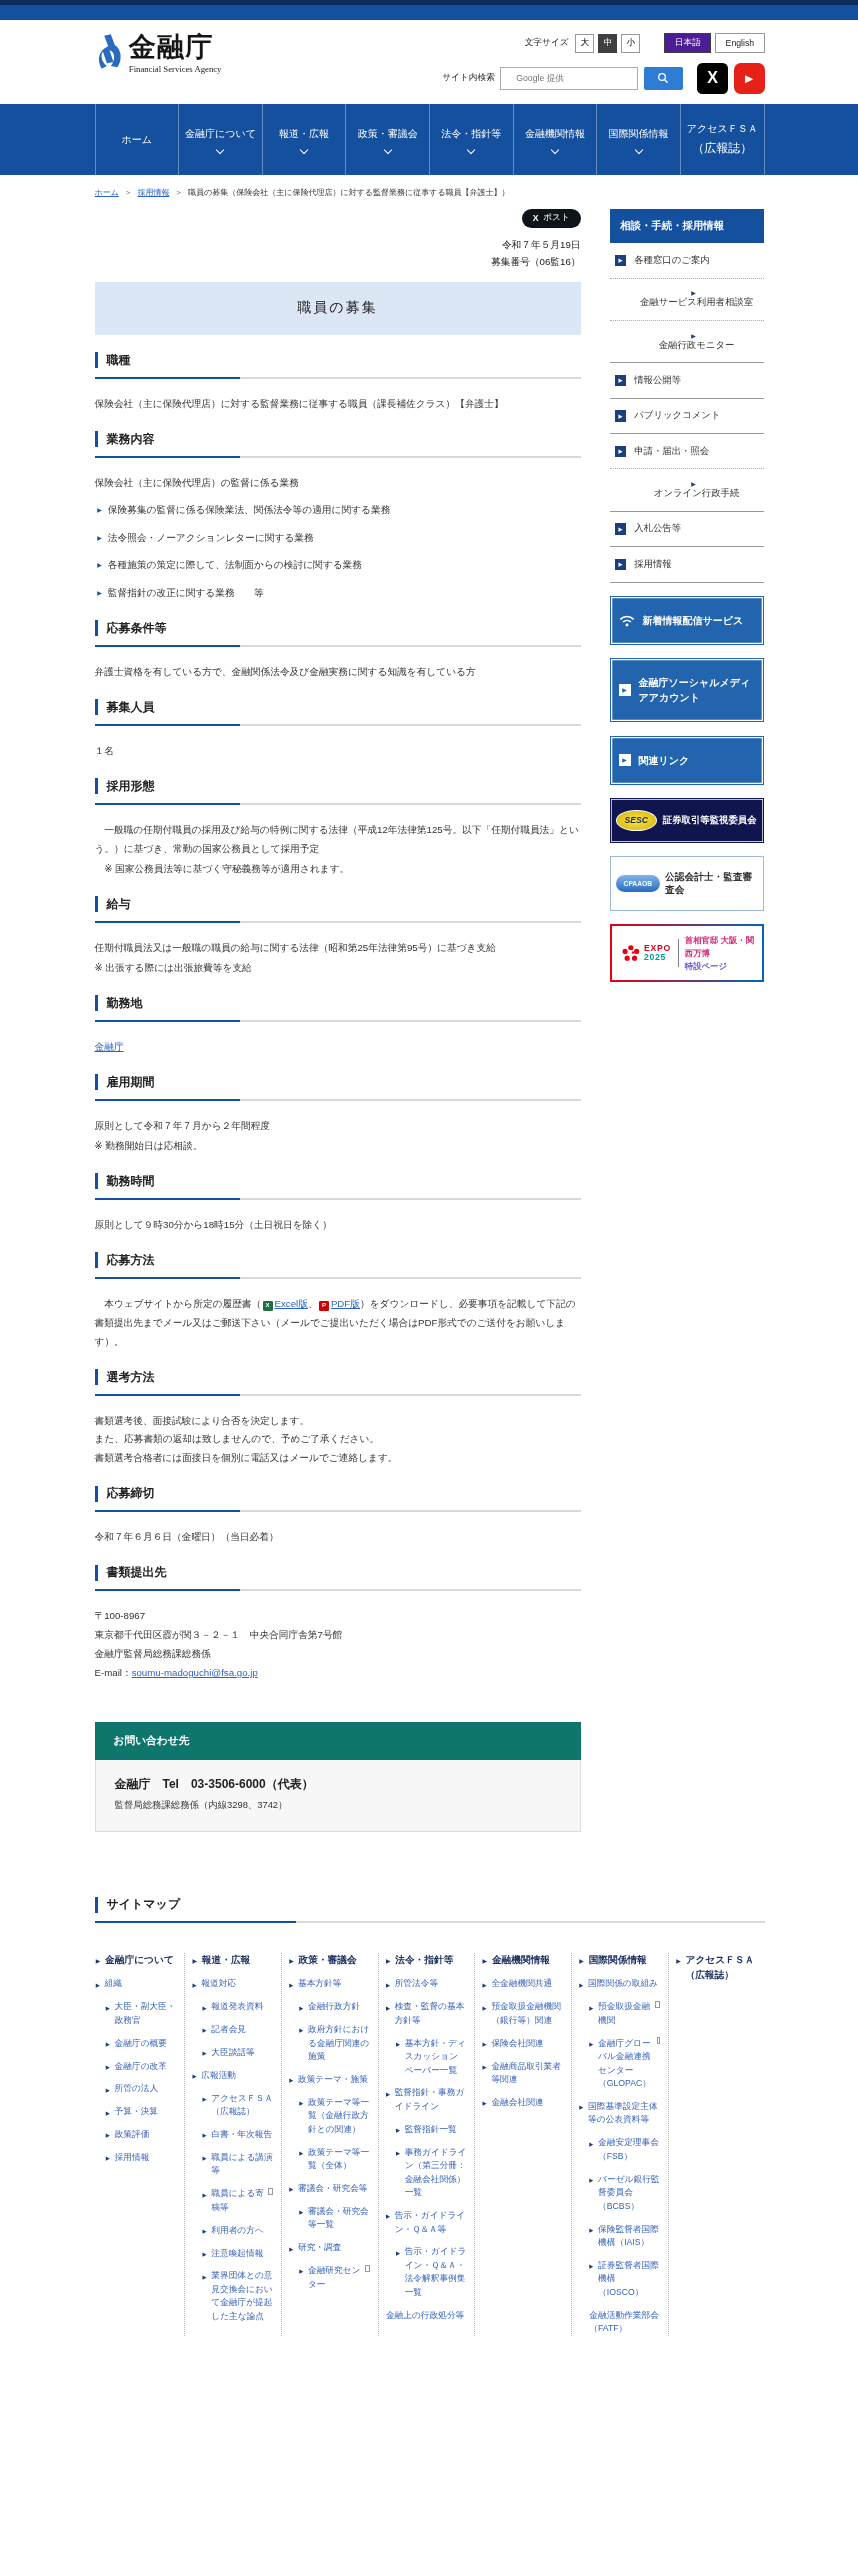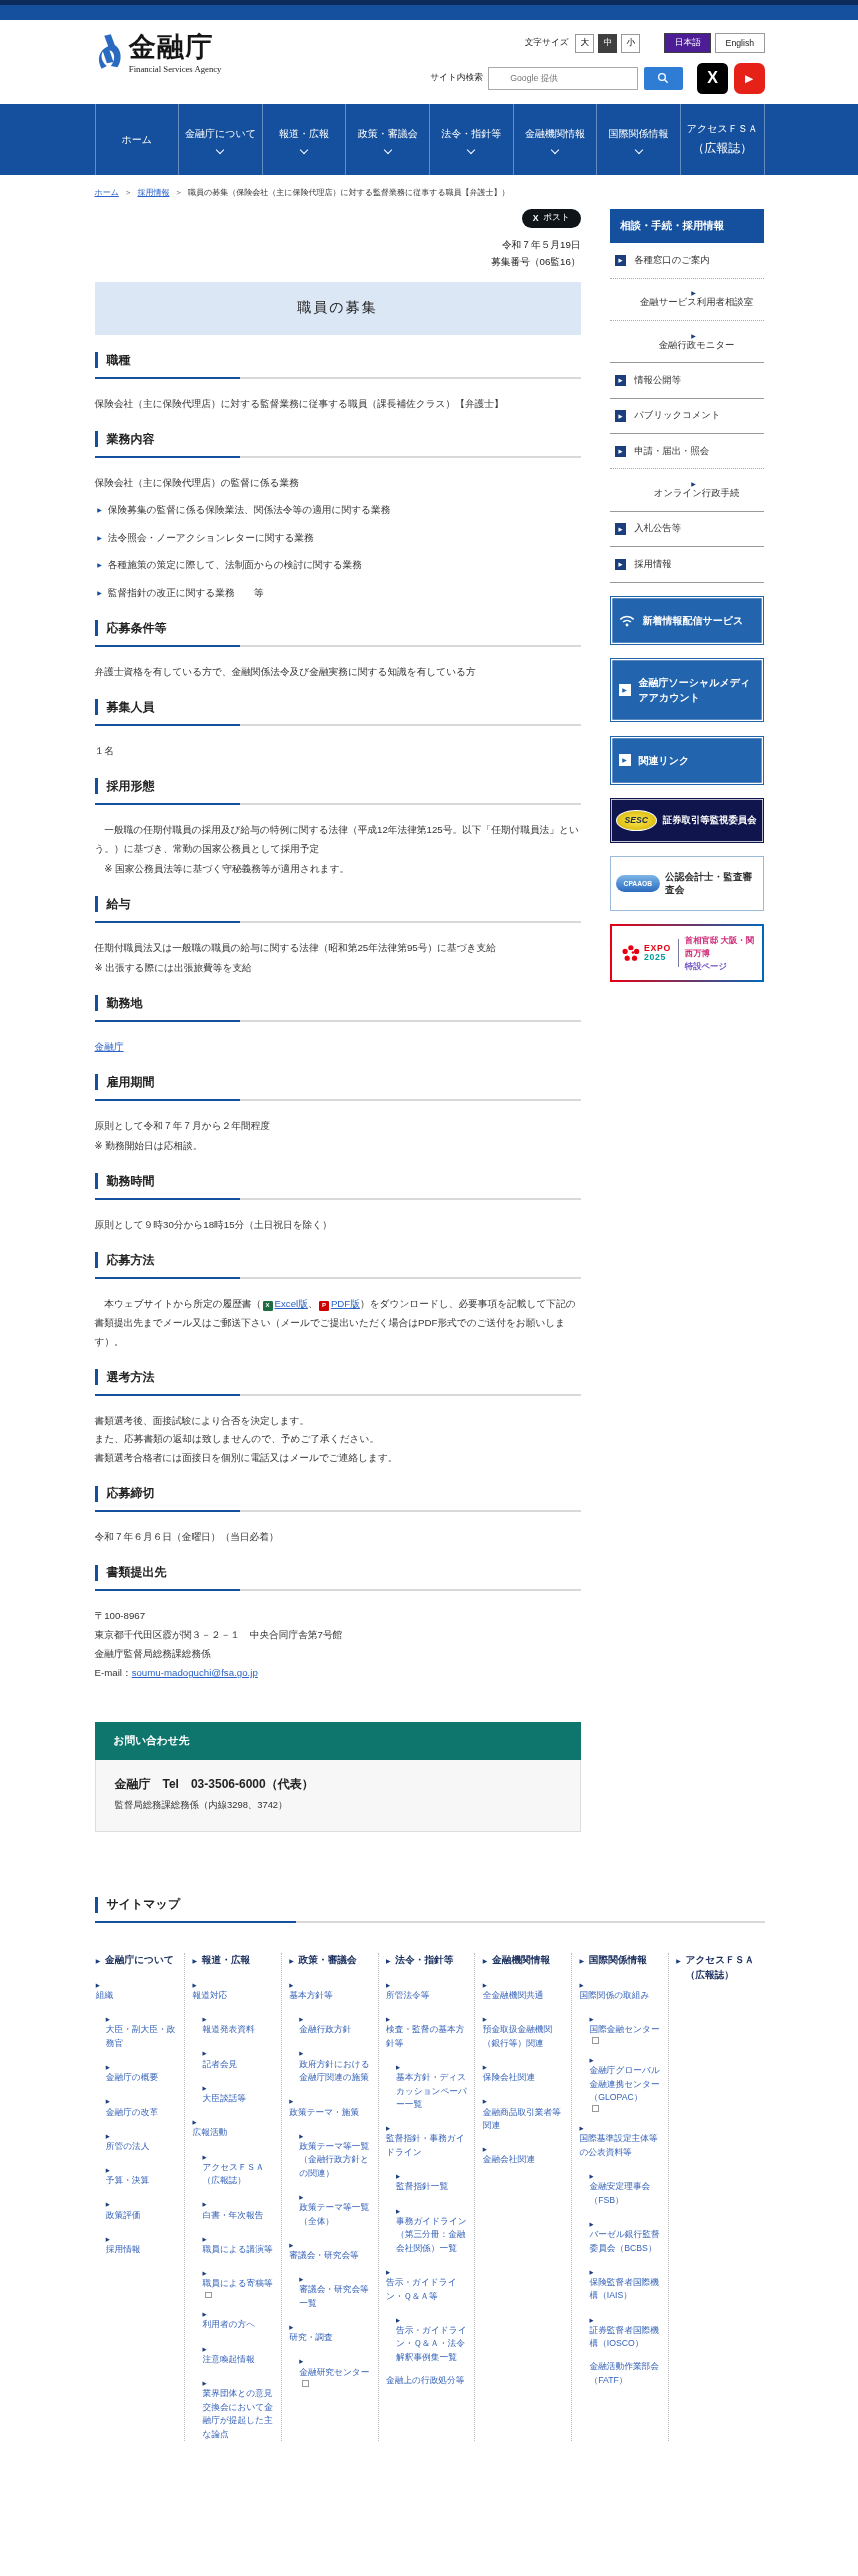--- a/index.html
+++ b/index.html
@@ -23,21 +23,21 @@
   .hr-row1 { display: flex; align-items: center; gap: 4px; }
   .fs-label { font-size: 8.7px; color: #222; margin-right: 2.7px; }
   .fs-btn { width: 19px; height: 19px; border: 0.7px solid #999; background: #fff; font-size: 8.7px;
             display: flex; align-items: center; justify-content: center; cursor: pointer; }
   .fs-btn.sel { background: #3f3f3f; color: #fff; border-color: #3f3f3f; }
   .lang-btn { height: 20px; padding: 0 9.4px; font-size: 8.7px; display: flex; align-items: center; cursor: pointer; }
   .lang-jp { background: #4c1d95; color: #fff; border: 0.7px solid #3f3f3f; margin-left: 20px; }
   .lang-en { background: #fff; color: #222; border: 0.7px solid #999; }
   .hr-row2 { display: flex; align-items: center; gap: 5.3px; }
   .search-label { font-size: 8.7px; color: #222; }
-  .search-input { width: 150px; height: 23px; border: 0.7px solid #aaa; font-size: 8.7px; padding: 0 21px; color: #888; }
+  .search-input { width: 138px; height: 23px; border: 0.7px solid #aaa; font-size: 8.7px; padding: 0 15px; color: #888; }
   .search-btn { width: 39px; height: 23px; background: #2f7cd4; border: none; border-radius: 2px;
                 display: flex; align-items: center; justify-content: center; cursor: pointer; }
   .x-btn { width: 31px; height: 31px; background: #000; border-radius: 5.3px; color: #fff; font-weight: bold;
            font-size: 16px; display: flex; align-items: center; justify-content: center; margin-left: 9.4px; cursor: pointer; }
   .yt-btn { width: 31px; height: 31px; background: #e62117; border-radius: 6.7px; color: #fff;
             font-size: 10.7px; display: flex; align-items: center; justify-content: center; cursor: pointer; }
 
   
   .nav { background: #15509e; }
   .nav .container { display: flex; }
@@ -130,21 +130,21 @@
   .expo-right .r2 { font-size: 8.4px; font-weight: bold; color: #6f52c5; }
 
   
   .sitemap { margin-top: 64px; }
   .sm-cols { display: flex; margin-top: 30px; }
   .sm-col { flex: 1; padding: 0 7.4px; border-right: 0.7px dotted #bbb; }
   .sm-col:first-child { padding-left: 1.3px; }
   .sm-col:last-child { border-right: none; }
   .sm-colhead { display: flex; font-weight: bold; font-size: 9.7px; color: #1a2f5e; line-height: 1.5; cursor: pointer; }
   .sm-colhead .arr { color: #1b3f7e; font-size: 6px; margin: 3.3px 4.7px 0 0; }
-  .sm-item { display: flex; font-size: 8.7px; line-height: 1.55; margin-top: 9.4px; cursor: pointer; flex-direction: column; }
+  .sm-item { display: flex; font-size: 8.7px; line-height: 1.55; margin-top: 9.4px; cursor: pointer; }
   .sm-item .arr { color: #1b3f7e; font-size: 5.3px; margin: 3.3px 4.7px 0 0; }
   .sm-item.l2 { padding-left: 10px; }
   .sm-item a { color: #3562b8; text-decoration: none; }
   .ext { display: inline-block; width: 6.7px; height: 6.7px; border: 0.7px solid #999; margin-left: 2.7px; position: relative; top: 0.7px; }
 </style>
 </head>
 <body>
 
 <div class="strip1"></div>
 <div class="strip2"></div>
@@ -714,21 +714,21 @@
         <div class="sm-colhead">
             <span class="arr">▶</span>
             <span>国際関係情報</span>
           </div>
         <div class="sm-item l1">
             <span class="arr">▶</span>
             <a>国際関係の取組み</a>
           </div>
         <div class="sm-item l2">
             <span class="arr">▶</span>
-            <a>国際金融センター</a>
+            <a>預金取扱金融機関</a>
             <span class="ext"></span>
           </div>
         <div class="sm-item l2">
             <span class="arr">▶</span>
             <a>金融庁グローバル金融連携センター（GLOPAC）</a>
             <span class="ext"></span>
           </div>
         <div class="sm-item l1">
             <span class="arr">▶</span>
             <a>国際基準設定主体等の公表資料等</a>

